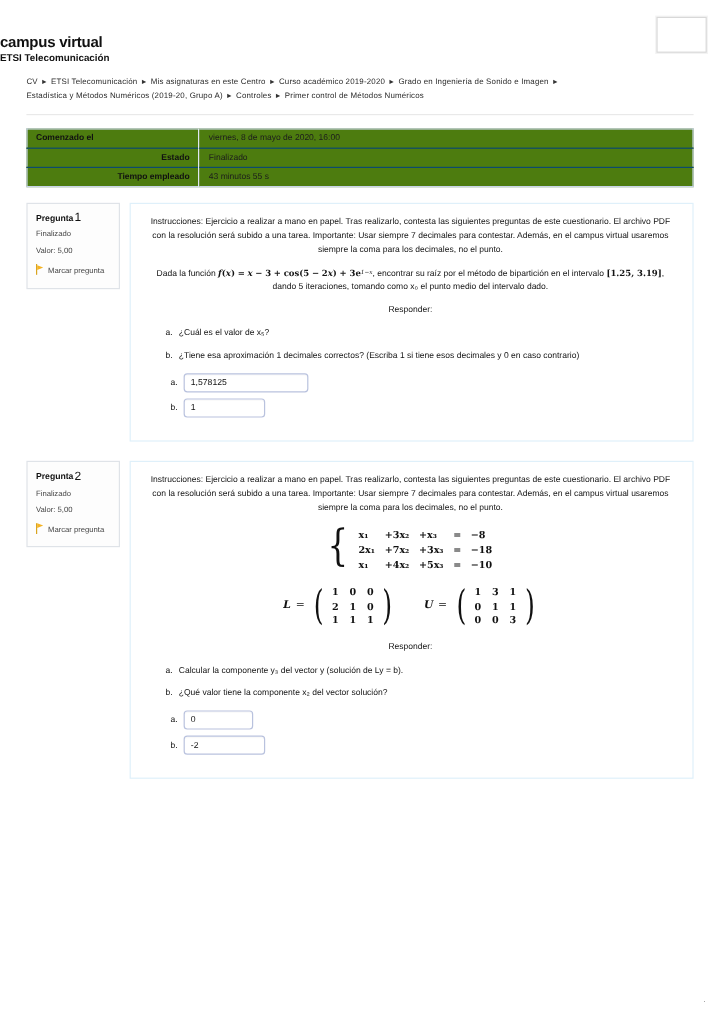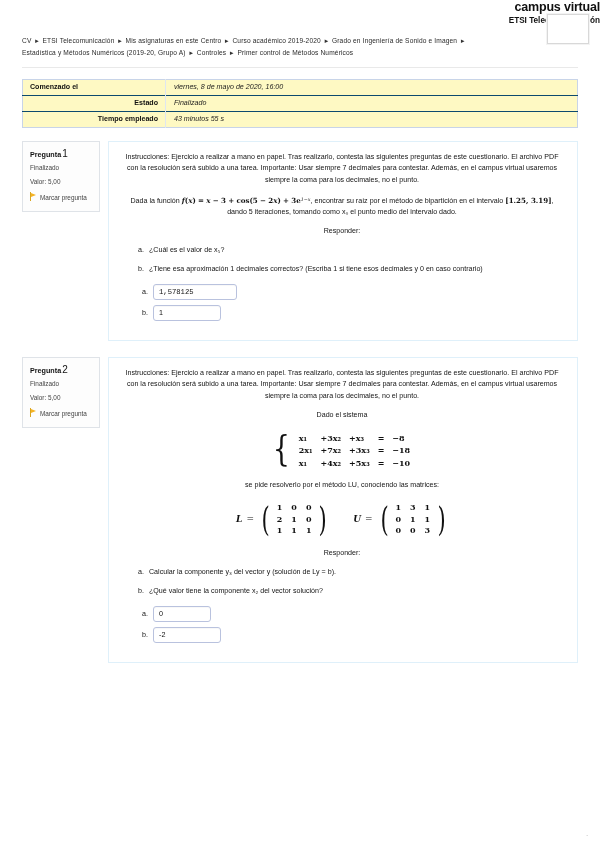--- a/index.html
+++ b/index.html
@@ -20,22 +20,22 @@
     width: 600px;
     height: 848px;
     position: relative;
     box-sizing: border-box;
     padding: 0;
   }
 
   
   .header {
     position: relative;
-    padding-top: 0;
-    text-align: right;
+    padding-top: 28px;
+    text-align: left;
   }
   .site-title {
     font-size: 12.5px;
     font-weight: bold;
     letter-spacing: -0.2px;
     color: #111;
     line-height: 14px;
   }
   .site-sub {
     font-size: 8.2px;
@@ -76,21 +76,21 @@
     margin: 7px 22px 0 22px;
     border-top: 1px solid #e9e9e9;
   }
 
   
   .summary {
     margin: 11px auto 0 auto;
     width: 556px;
     border: 1px solid #c8d4e8;
     border-collapse: collapse;
-    background: #fef9c3;
+    background: #4d7c0f;
   }
   .summary tr { }
   .summary td {
     border-top: 1px solid #0c4a6e;
     padding: 2.5px 5px;
     font-size: 7.1px;
     line-height: 10px;
     vertical-align: middle;
   }
   .summary tr:first-child td { border-top: none; }
@@ -99,21 +99,20 @@
     text-align: right;
     font-weight: bold;
     color: #111;
     padding-right: 7px;
   }
   .summary td.k.left { text-align: left; padding-left: 7px; }
   .summary td.v {
     border-left: 1px solid #dfe6f0;
     color: #1c1c1c;
     padding-left: 8px;
-    font-style: italic;
   }
   .summary tr.strong td { font-weight: bold; }
   .summary tr.strong td.v { font-weight: normal; }
 
   
   .question {
     margin: 13px auto 16px auto;
     width: 556px;
     display: flex;
     align-items: stretch;
@@ -231,21 +230,21 @@
     border-radius: 3px;
     background: #ffffff;
     font-size: 7.2px;
     line-height: 14px;
     padding: 0 5px;
     color: #111;
     display: flex;
     align-items: center;
     box-shadow: inset 0 1px 1px rgba(0,0,0,0.03);
   }
-  .field.w-lg { width: 84px; font-family: Liberation Mono, monospace; }
+  .field.w-lg { width: 104px; }
   .field.w-sm { width: 68px; }
   .field.w-xs { width: 58px; }
 
   
   .eqsys {
     display: flex;
     justify-content: center;
     margin: 10px 0 11px 0;
     font-family: "DejaVu Serif", serif;
   }
@@ -384,21 +383,20 @@
 
   <div class="question">
     <div class="qinfo">
       <div class="qnum"><span>Pregunta</span><span class="big">2</span></div>
       <div class="line">Finalizado</div>
       <div class="line">Valor: 5,00</div>
       <div class="flagrow"><span class="flag-icon"></span><span>Marcar pregunta</span></div>
     </div>
     <div class="qbody">
       <p>Instrucciones: Ejercicio a realizar a mano en papel. Tras realizarlo, contesta las siguientes preguntas de este cuestionario. El archivo PDF con la resolución será subido a una tarea. Importante: Usar siempre 7 decimales para contestar. Además, en el campus virtual usaremos siempre la coma para los decimales, no el punto.</p>
-      <p style="margin-bottom:2px;">Dado el sistema</p>
 
       <div class="eqsys">
         <div class="brace">{</div>
         <table class="eq">
           <tbody>
               <tr>
             <td class="r">x₁</td>
             <td class="r">+3x₂</td>
             <td class="r">+x₃</td>
             <td class="c">=</td>
@@ -415,21 +413,20 @@
             <td class="r">x₁</td>
             <td class="r">+4x₂</td>
             <td class="r">+5x₃</td>
             <td class="c">=</td>
             <td class="r">−10</td>
           </tr>
         </tbody>
           </table>
       </div>
 
-      <p style="margin-bottom:2px;">se pide resolverlo por el método LU, conociendo las matrices:</p>
 
       <div class="matrices">
         <div class="mat-group">
           <span class="mat-name">L</span>
           <span class="mat-eq">=</span>
           <span class="paren">(</span>
           <table class="mat">
             <tbody>
                 <tr>
               <td>1</td>

